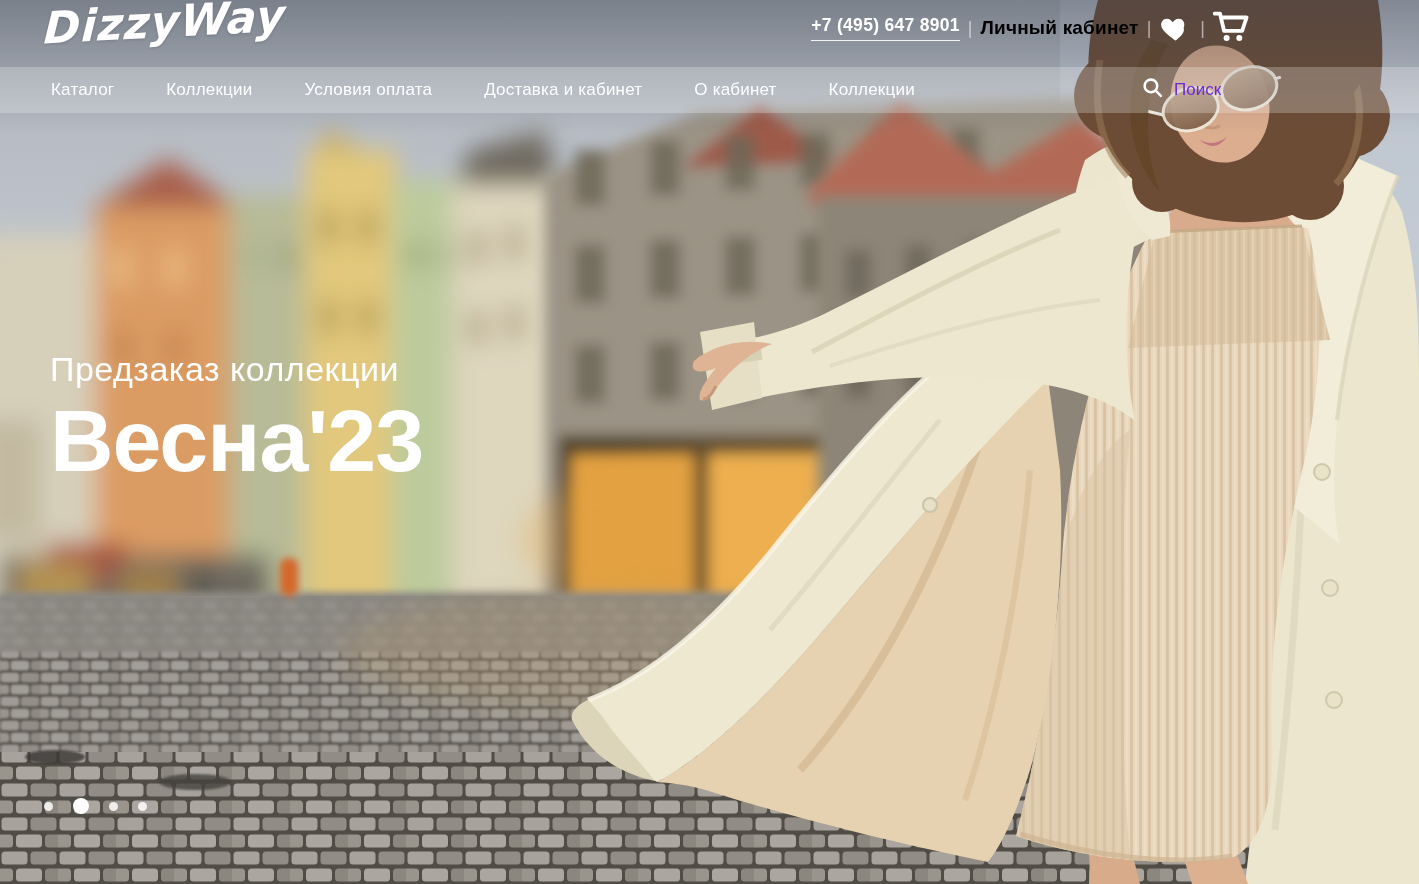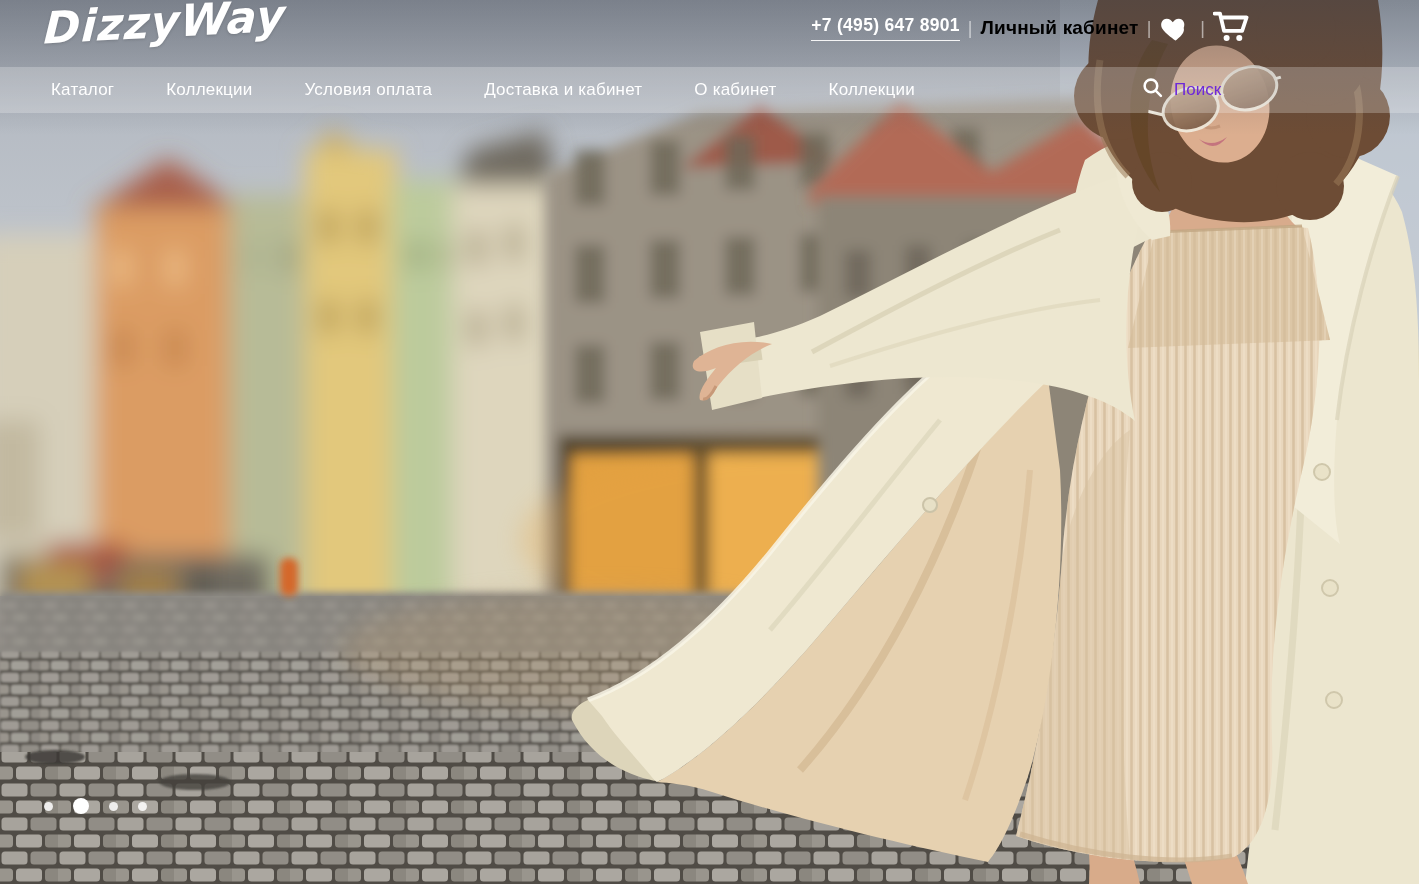--- a/index.html
+++ b/index.html
@@ -328,20 +328,24 @@
       <span>
         <svg width="21" height="21" viewBox="0 0 20 20">
             <circle cx="8.5" cy="8.5" r="6" fill="none" stroke="#ffffff" stroke-width="2.4"></circle>
             <path d="M13 13 L18 18" stroke="#ffffff" stroke-width="2.4" stroke-linecap="round"></path>
           </svg>
       </span>
       <span>Поиск</span>
     </div>
   </nav>
 
+  <div class="hero-copy">
+    <p class="hero-kicker">Предзаказ коллекции</p>
+    <h1 class="hero-title">Весна'23</h1>
+  </div>
 
   <div class="dots">
     <span class="dot"></span>
     <span class="dot active"></span>
     <span class="dot"></span>
     <span class="dot"></span>
   </div>
 
 </div>
 

